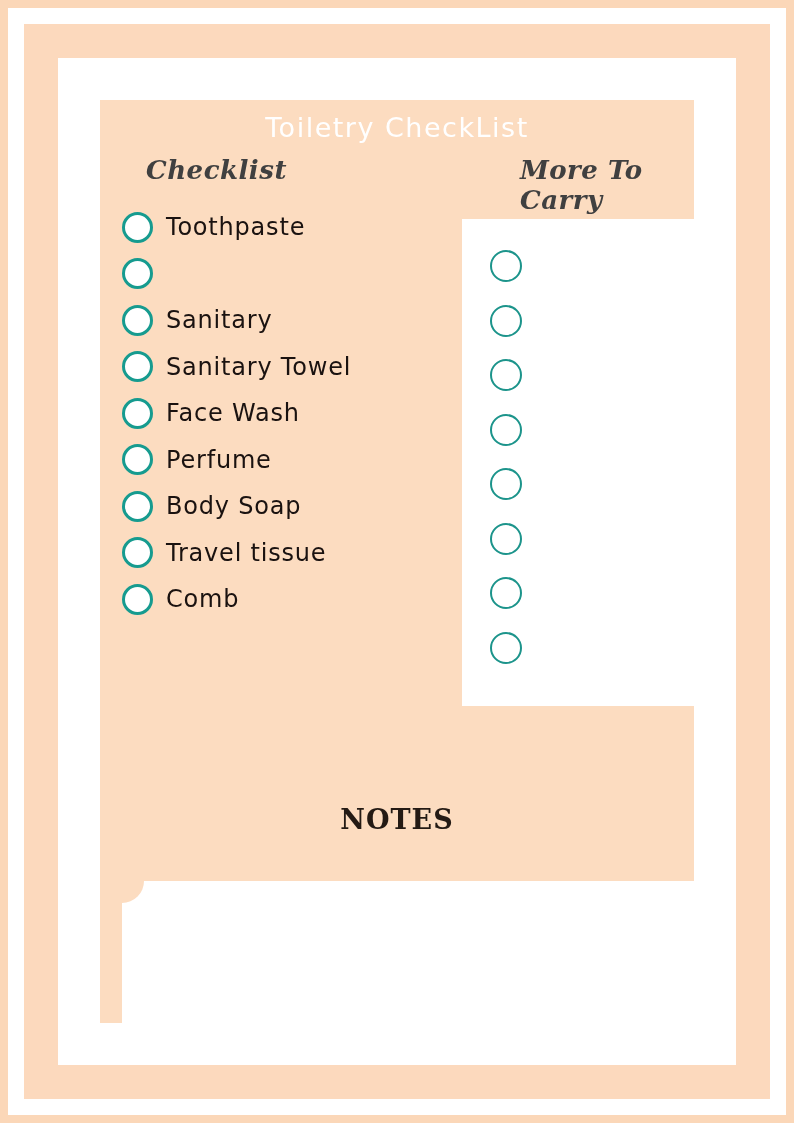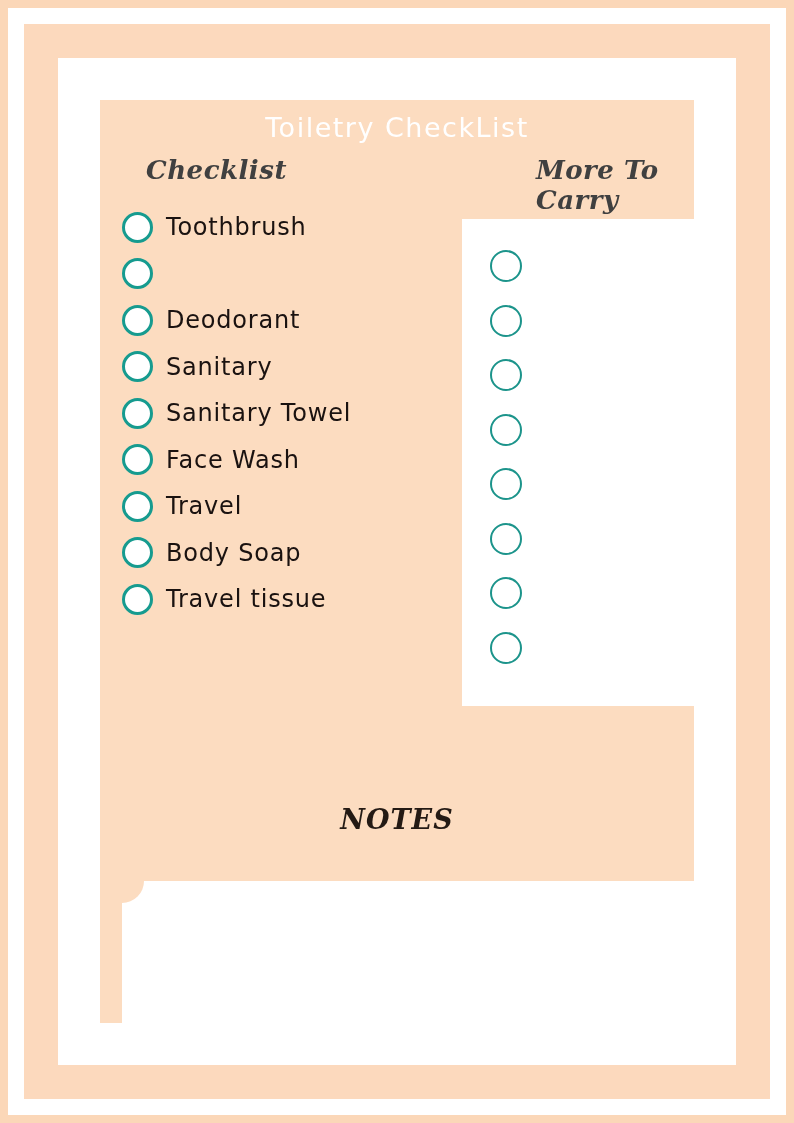--- a/index.html
+++ b/index.html
@@ -65,21 +65,21 @@
   .script-head {
     position: absolute;
     font-family: "DejaVu Serif", serif;
     font-style: italic;
     font-weight: bold;
     color: #404040;
     font-size: 26px;
     letter-spacing: 0.5px;
   }
   #heading-checklist { left: 46px; top: 55px; }
-  #heading-more-to-carry { left: 436px; top: 55px; font-style: italic; }
+  #heading-more-to-carry { left: 420px; top: 55px; font-style: italic; }
 
   
   #checklist {
     position: absolute;
     left: 22px;
     top: 104px;
     width: 330px;
   }
   .check-row {
     display: flex;
@@ -126,21 +126,20 @@
     box-sizing: border-box;
   }
 
   
   #notes-heading {
     position: absolute;
     left: 0; right: 0;
     top: 704px;
     text-align: center;
     font-family: "DejaVu Serif", serif;
-    font-style: italic;
     font-weight: bold;
     font-size: 27px;
     letter-spacing: 1px;
     color: #241a14;
   }
   #notes-box {
     position: absolute;
     left: 22px;
     top: 781px;
     width: 666px;
@@ -168,52 +167,52 @@
 
           <div id="page-title">Toiletry CheckList</div>
 
           <div id="heading-checklist" class="script-head">Checklist</div>
 
           <div id="heading-more-to-carry" class="script-head">More To Carry</div>
 
           <div id="checklist">
               <div class="check-row">
                 <div class="check-circle"></div>
-                <div class="check-label">Toothbrush</div>
-              </div>
-              <div class="check-row">
-                <div class="check-circle"></div>
-              </div>
-              <div class="check-row">
-                <div class="check-circle"></div>
-                <div class="check-label">Deodorant</div>
+                <div class="check-label">Toothpaste</div>
+              </div>
+              <div class="check-row">
+                <div class="check-circle"></div>
               </div>
               <div class="check-row">
                 <div class="check-circle"></div>
                 <div class="check-label">Sanitary</div>
               </div>
               <div class="check-row">
                 <div class="check-circle"></div>
                 <div class="check-label">Sanitary Towel</div>
               </div>
               <div class="check-row">
                 <div class="check-circle"></div>
                 <div class="check-label">Face Wash</div>
               </div>
               <div class="check-row">
                 <div class="check-circle"></div>
-                <div class="check-label">Travel</div>
+                <div class="check-label">Perfume</div>
               </div>
               <div class="check-row">
                 <div class="check-circle"></div>
                 <div class="check-label">Body Soap</div>
               </div>
               <div class="check-row">
                 <div class="check-circle"></div>
                 <div class="check-label">Travel tissue</div>
+              </div>
+              <div class="check-row">
+                <div class="check-circle"></div>
+                <div class="check-label">Comb</div>
               </div>
             </div>
 
           <div id="more-card">
               <div class="more-row" style="top: 31px;">
                 <div class="more-circle"></div>
               </div>
               <div class="more-row" style="top: 85.5px;">
                 <div class="more-circle"></div>
               </div>

